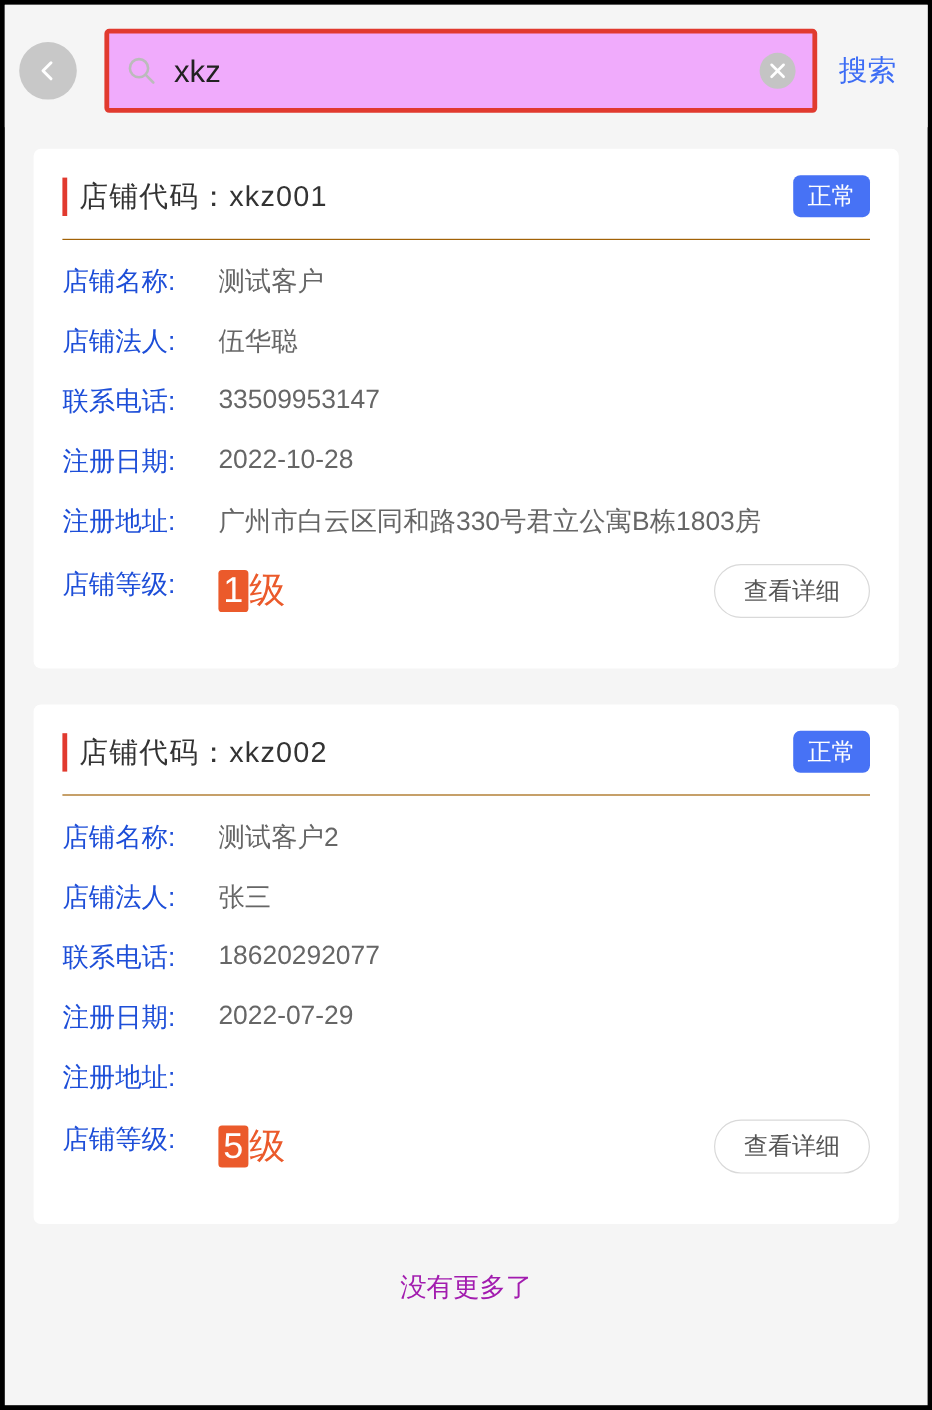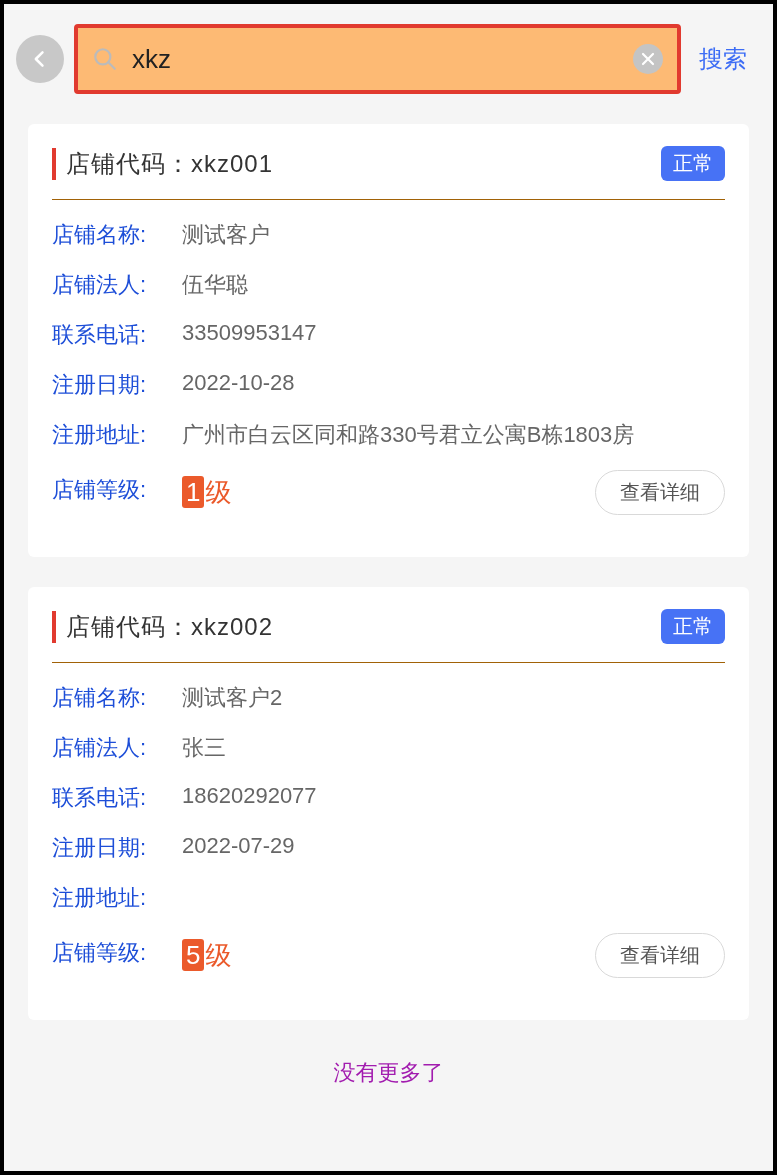--- a/index.html
+++ b/index.html
@@ -34,25 +34,26 @@
     align-items: center;
     justify-content: center;
     flex-shrink: 0;
     margin-right: 10px;
   }
   .back-circle svg { width: 20px; height: 20px; }
   .search-wrap {
     flex: 1;
     border: 4px solid #e13a2f;
     border-radius: 4px;
-    background: #fdba74;
+    background: #f0abfc;
     display: flex;
     align-items: center;
     padding: 8px 14px;
     height: 70px;
+    margin-left: 13px;
   }
   .search-wrap .mag { flex-shrink: 0; margin-right: 14px; }
   .search-input {
     flex: 1;
     border: none;
     outline: none;
     font-size: 26px;
     color: #222;
     background: transparent;
   }
@@ -121,21 +122,21 @@
     flex: 1;
   }
   .foot-row {
     display: flex;
     align-items: center;
     justify-content: space-between;
   }
   .level {
     display: inline-block;
     color: #eb5a2b;
-    font-size: 26px;
+    font-size: 30px;
     font-weight: 500;
   }
   .level .num {
     background: #eb5a2b;
     color: #fff;
     padding: 1px 4px;
     border-radius: 3px;
     margin-right: 1px;
   }
   .detail-btn {

